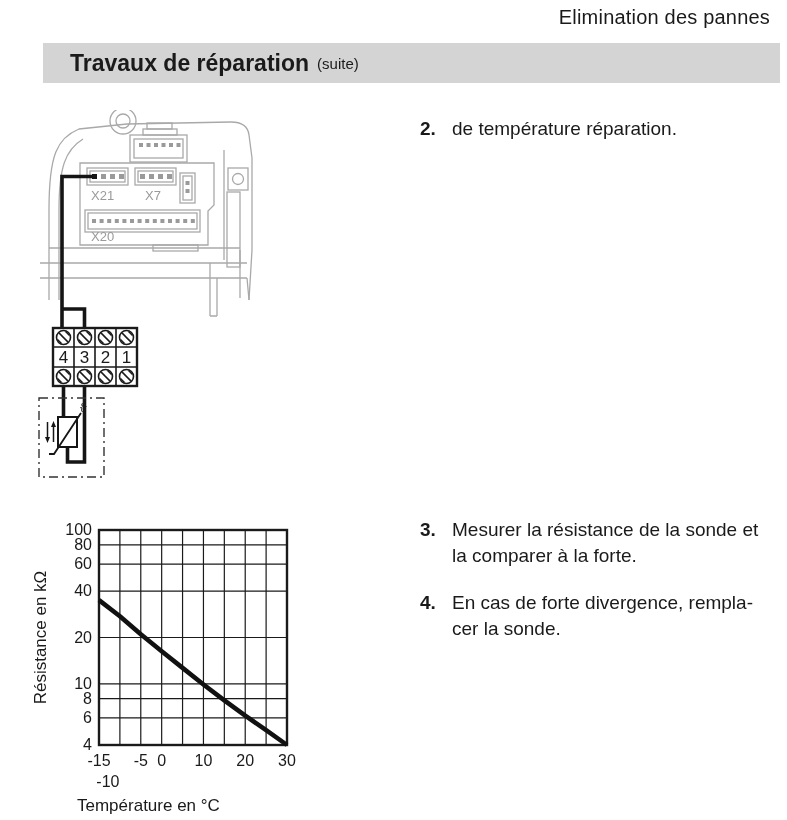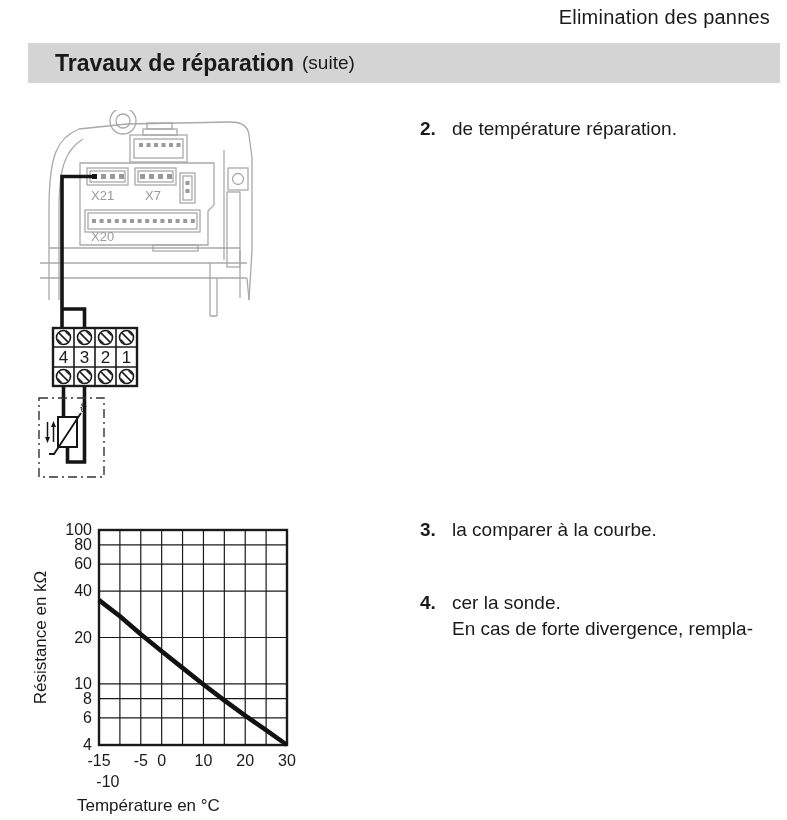--- a/index.html
+++ b/index.html
@@ -4,25 +4,25 @@
 <style>
   html,body{margin:0;padding:0;background:#fff;}
   .page{
     position:relative;width:787px;height:820px;background:#ffffff;overflow:hidden;
     font-family:"Liberation Sans","DejaVu Sans",sans-serif;color:#1a1a1a;
   }
   .running-head{
     position:absolute;top:6px;right:17px;font-size:20px;letter-spacing:0.2px;
   }
   .title-bar{
-    position:absolute;top:43px;left:28px;right:7px;height:40px;background:#d4d4d4;
+    position:absolute;top:43px;left:43px;right:7px;height:40px;background:#d4d4d4;
     display:flex;align-items:center;padding-left:27px;box-sizing:border-box;
   }
   .title-main{font-size:23px;font-weight:bold;}
-  .title-suffix{font-size:19px;margin-left:8px;}
+  .title-suffix{font-size:15px;margin-left:8px;}
   .diagram-svg{position:absolute;left:35px;top:110px;width:280px;height:380px;}
   .chart-svg{position:absolute;left:30px;top:505px;width:330px;height:315px;}
   .step{
     position:absolute;left:420px;width:362px;display:flex;
     font-size:19px;line-height:26px;
   }
   .step-number{width:32px;font-weight:bold;flex:0 0 32px;}
   .step-2{top:116px;}
   .step-3{top:517px;}
   .step-4{top:590px;}
@@ -217,24 +217,25 @@
 
   <div class="step step-2">
     <div class="step-number">2.</div>
     <div>
       <div>de température réparation.</div>
     </div>
   </div>
   <div class="step step-3">
     <div class="step-number">3.</div>
     <div>
-      <div>la comparer à la courbe.</div>
+      <div>Mesurer la résistance de la sonde et</div>
+      <div>la comparer à la forte.</div>
     </div>
   </div>
   <div class="step step-4">
     <div class="step-number">4.</div>
     <div>
+      <div>En cas de forte divergence, rempla-</div>
       <div>cer la sonde.</div>
-      <div>En cas de forte divergence, rempla-</div>
     </div>
   </div>
 
 </div>
 
 </body></html>

